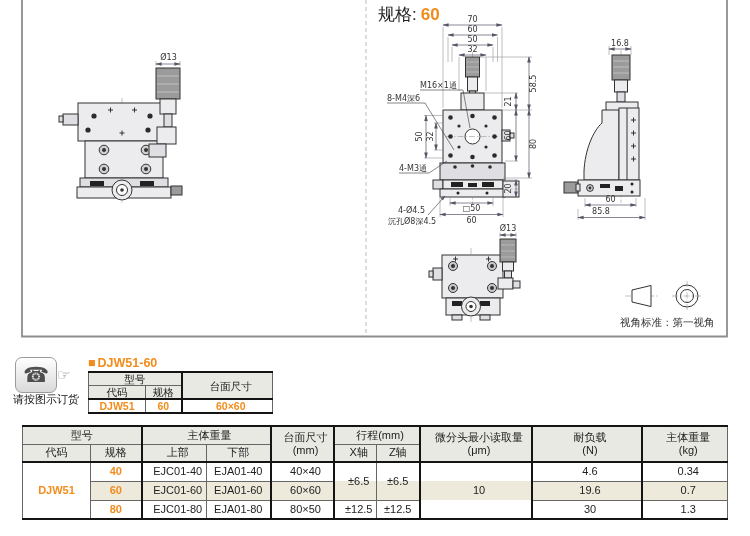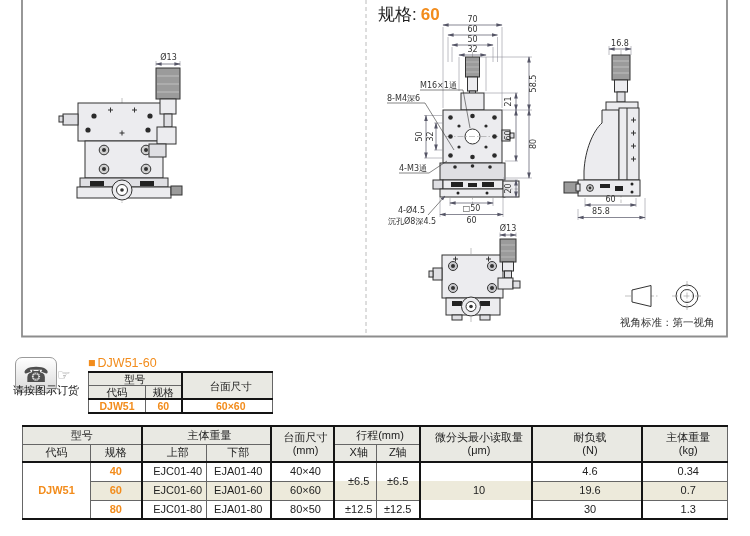--- a/index.html
+++ b/index.html
@@ -17,22 +17,22 @@
   .ldr{stroke:#333;stroke-width:.6;fill:none;}
   #draw-svg text{font:8px "DejaVu Sans",sans-serif;fill:#333;}
   #draw-svg text.big{font-size:10.5px;}
   .spec-line{position:absolute;left:378px;top:3px;font-size:17px;color:#222;}
   .spec-line b{color:#f28c1c;font-weight:bold;margin-left:4px;}
   
   .phone-btn{position:absolute;left:15px;top:357px;width:40px;height:34px;border:1px solid #9a9a9a;
      border-radius:7px;background:linear-gradient(#ffffff,#d9d9d9);box-shadow:inset 0 1px 0 #fff;
      display:flex;align-items:center;justify-content:center;font-size:21px;color:#4f4f4f;}
   .hand{position:absolute;left:57px;top:366px;font-size:15px;color:#8a8a8a;}
-  .phone-caption{position:absolute;left:13px;top:383px;font-size:11px;color:#111;}
-  .model-title{position:absolute;left:88px;top:356px;font-size:12.5px;font-weight:normal;color:#f28c1c;}
+  .phone-caption{position:absolute;left:13px;top:392px;font-size:11px;color:#111;}
+  .model-title{position:absolute;left:88px;top:356px;font-size:12.5px;font-weight:bold;color:#f28c1c;}
   .model-title .sq{margin-right:2px;}
   
   table{border-collapse:collapse;table-layout:fixed;font-size:11px;color:#222;}
   th,td{padding:0;text-align:center;vertical-align:middle;font-weight:normal;
         border:1px solid #666;line-height:1.15;}
   .grp{border-left:2px solid #141414 !important;padding-left:7px;}
   thead th{background:#e9e9e3;}
   .hb{border-bottom:2px solid #141414 !important;}
   .orange{color:#f28c1c;font-weight:bold;}
   .hl td{background:#edeadb;}

